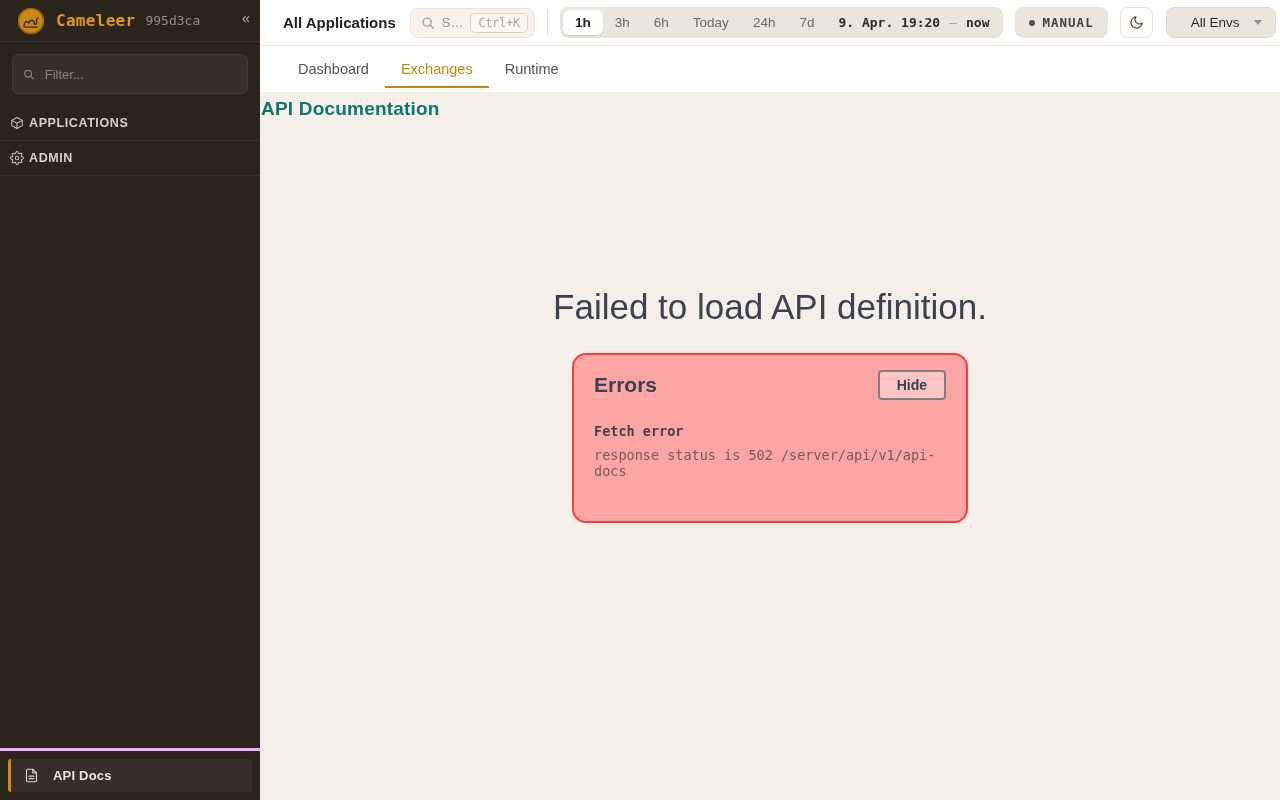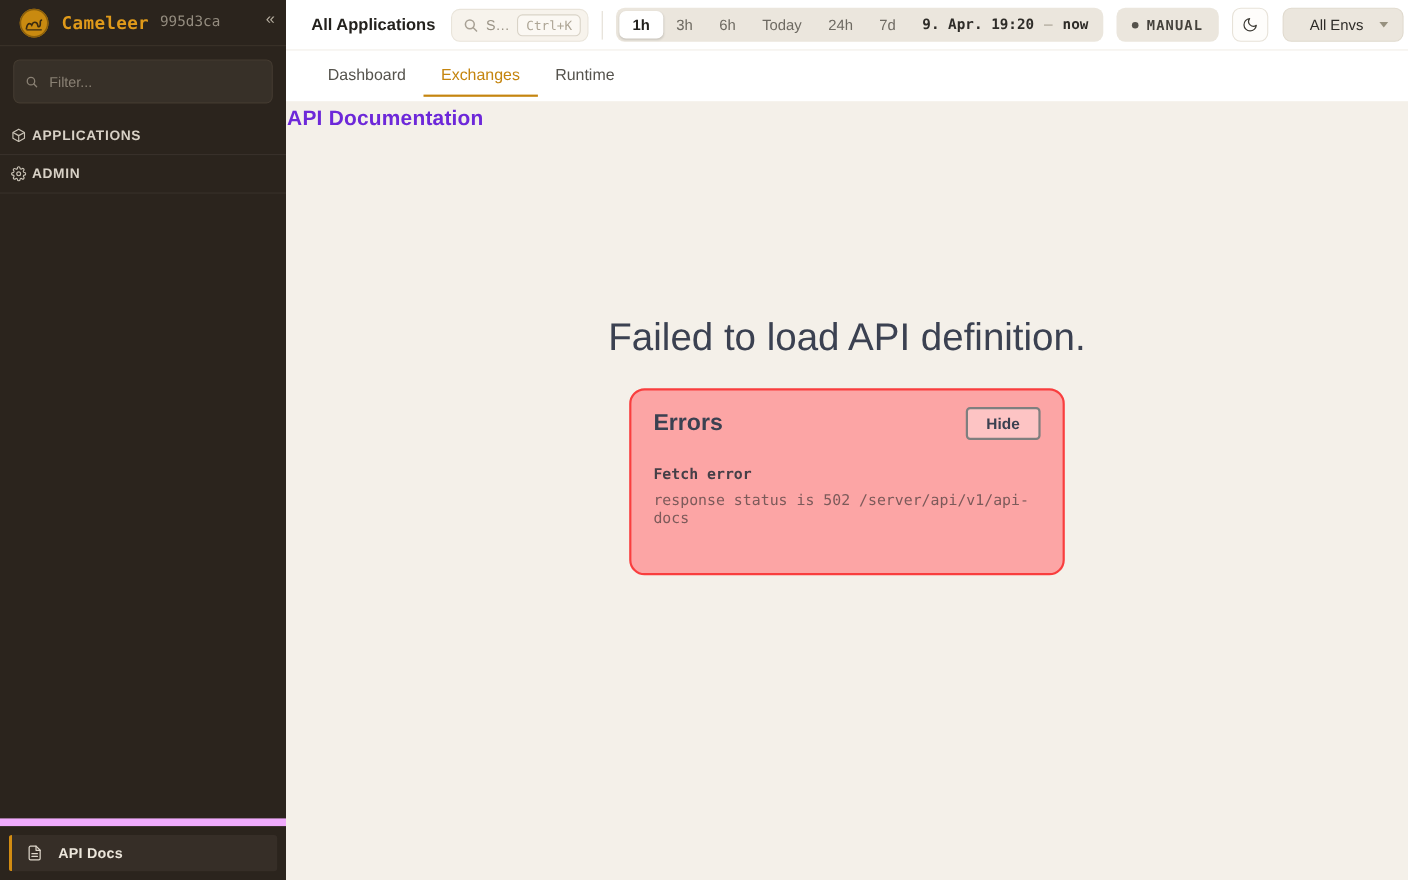--- a/index.html
+++ b/index.html
@@ -46,21 +46,21 @@
   .filter input::placeholder { color:#8a8174; }
   .section {
     height:35px; display:flex; align-items:center; gap:5px; padding:0 10px;
     border-bottom:1px solid #38302a; cursor:pointer;
   }
   .section-label {
     font-size:12.5px; font-weight:bold; letter-spacing:.6px; color:#d8d1c6;
   }
   .section .s-icon { color:#c9c2b5; display:flex; }
   .sidebar-spacer { flex:1; }
-  .sidebar-footer { border-top:7px solid #f0abfc; padding:8px; }
+  .sidebar-footer { border-top:3px solid #f0abfc; padding:8px; }
   .footer-item {
     height:33px; background:#362e27; border-left:3px solid #d28c12;
     border-radius:3px; display:flex; align-items:center; gap:14px;
     padding:0 13px; cursor:pointer;
   }
   .footer-item .f-icon { color:#ddd6ca; display:flex; }
   .footer-label { font-size:13px; font-weight:bold; color:#ece6db; letter-spacing:.2px; }
 
   
   .main { flex:1; min-width:0; display:flex; flex-direction:column; background:#f4f0e9; }
@@ -134,21 +134,21 @@
   }
   .tab.active { color:#c5850f; }
   .tab.active::after {
     content:""; position:absolute; left:0; right:0; bottom:4px;
     height:2.5px; background:#c5850f;
   }
 
   .content { flex:1; position:relative; overflow:hidden; }
   .page-title {
     margin:0; padding:6px 0 0 1px; font-size:19px; font-weight:bold;
-    color:#6d28d9; letter-spacing:.2px;
+    color:#0f766e; letter-spacing:.2px;
   }
   .swagger-heading {
     margin:167px 0 0; text-align:center;
     font-size:35px; font-weight:normal; color:#3b4151;
   }
   .errors-panel {
     width:396px; margin:26px auto 0; background:#fca5a5;
     border:2px solid #f93e3e; border-radius:14px;
     padding:15px 20px 42px; color:#3b4151;
   }

